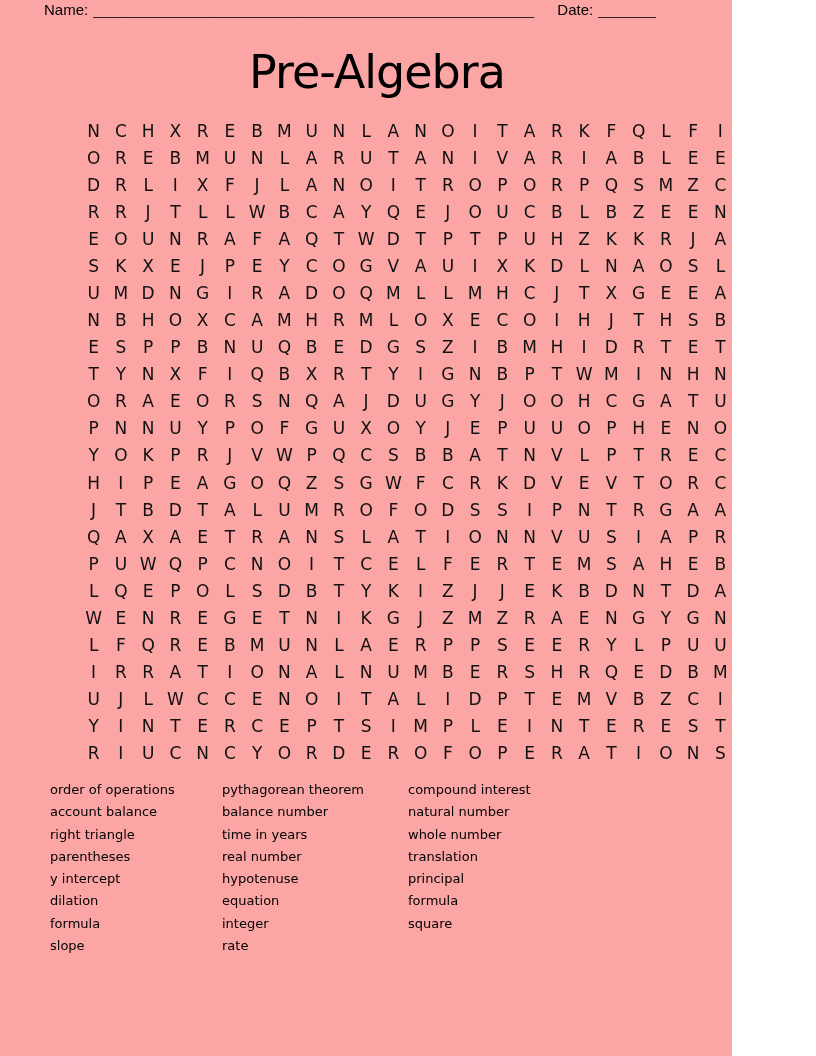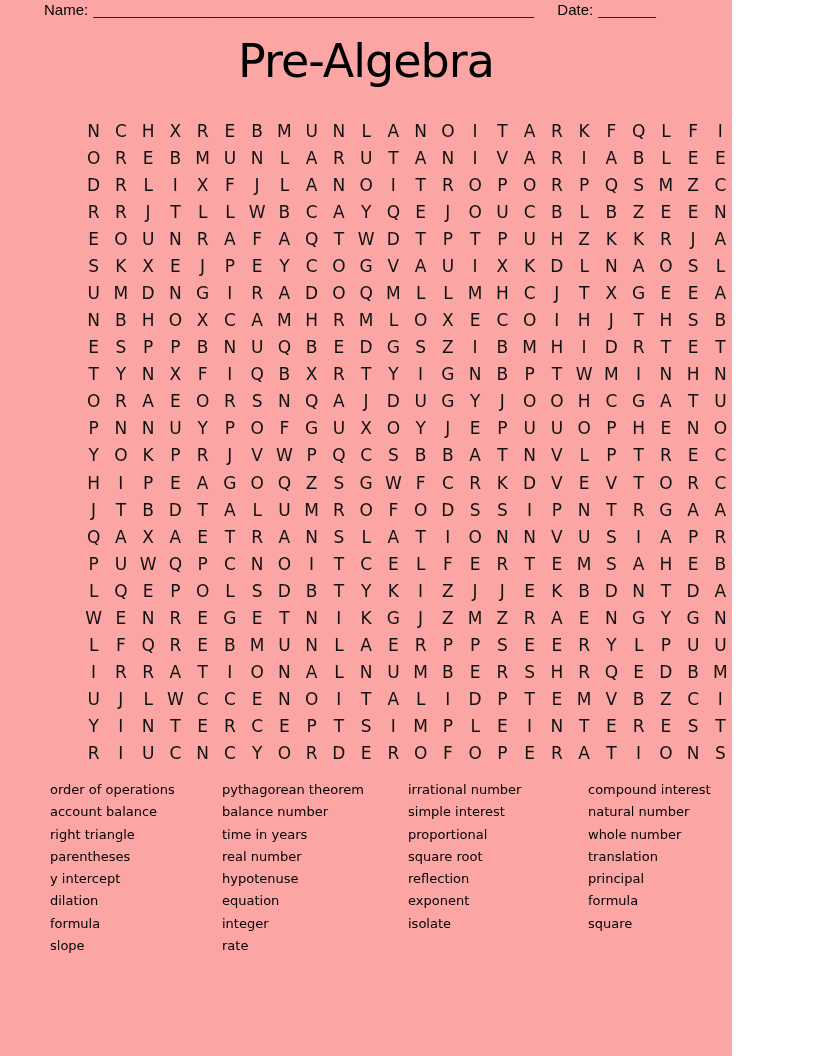--- a/index.html
+++ b/index.html
@@ -26,21 +26,21 @@
     white-space: nowrap;
   }
   .header .group { display: flex; align-items: baseline; gap: 5px; }
   .header .line { letter-spacing: 0; font-size: 13px; }
   
   .title {
     position: absolute;
     left: 0;
     width: 100%;
     top: 30px;
-    margin: 0;
+    margin: 11px;
     text-align: center;
     font-family: "DejaVu Sans", sans-serif;
     font-weight: normal;
     font-size: 46px;
     line-height: 62px;
     letter-spacing: -1px;
     color: #000000;
   }
   
   .grid {
@@ -743,29 +743,20 @@
         <div class="word-item">pythagorean theorem</div>
         <div class="word-item">balance number</div>
         <div class="word-item">time in years</div>
         <div class="word-item">real number</div>
         <div class="word-item">hypotenuse</div>
         <div class="word-item">equation</div>
         <div class="word-item">integer</div>
         <div class="word-item">rate</div>
       </div>
       <div class="word-col">
-        <div class="word-item">irrational number</div>
-        <div class="word-item">simple interest</div>
-        <div class="word-item">proportional</div>
-        <div class="word-item">square root</div>
-        <div class="word-item">reflection</div>
-        <div class="word-item">exponent</div>
-        <div class="word-item">isolate</div>
-      </div>
-      <div class="word-col">
         <div class="word-item">compound interest</div>
         <div class="word-item">natural number</div>
         <div class="word-item">whole number</div>
         <div class="word-item">translation</div>
         <div class="word-item">principal</div>
         <div class="word-item">formula</div>
         <div class="word-item">square</div>
       </div>
     </div>
 

